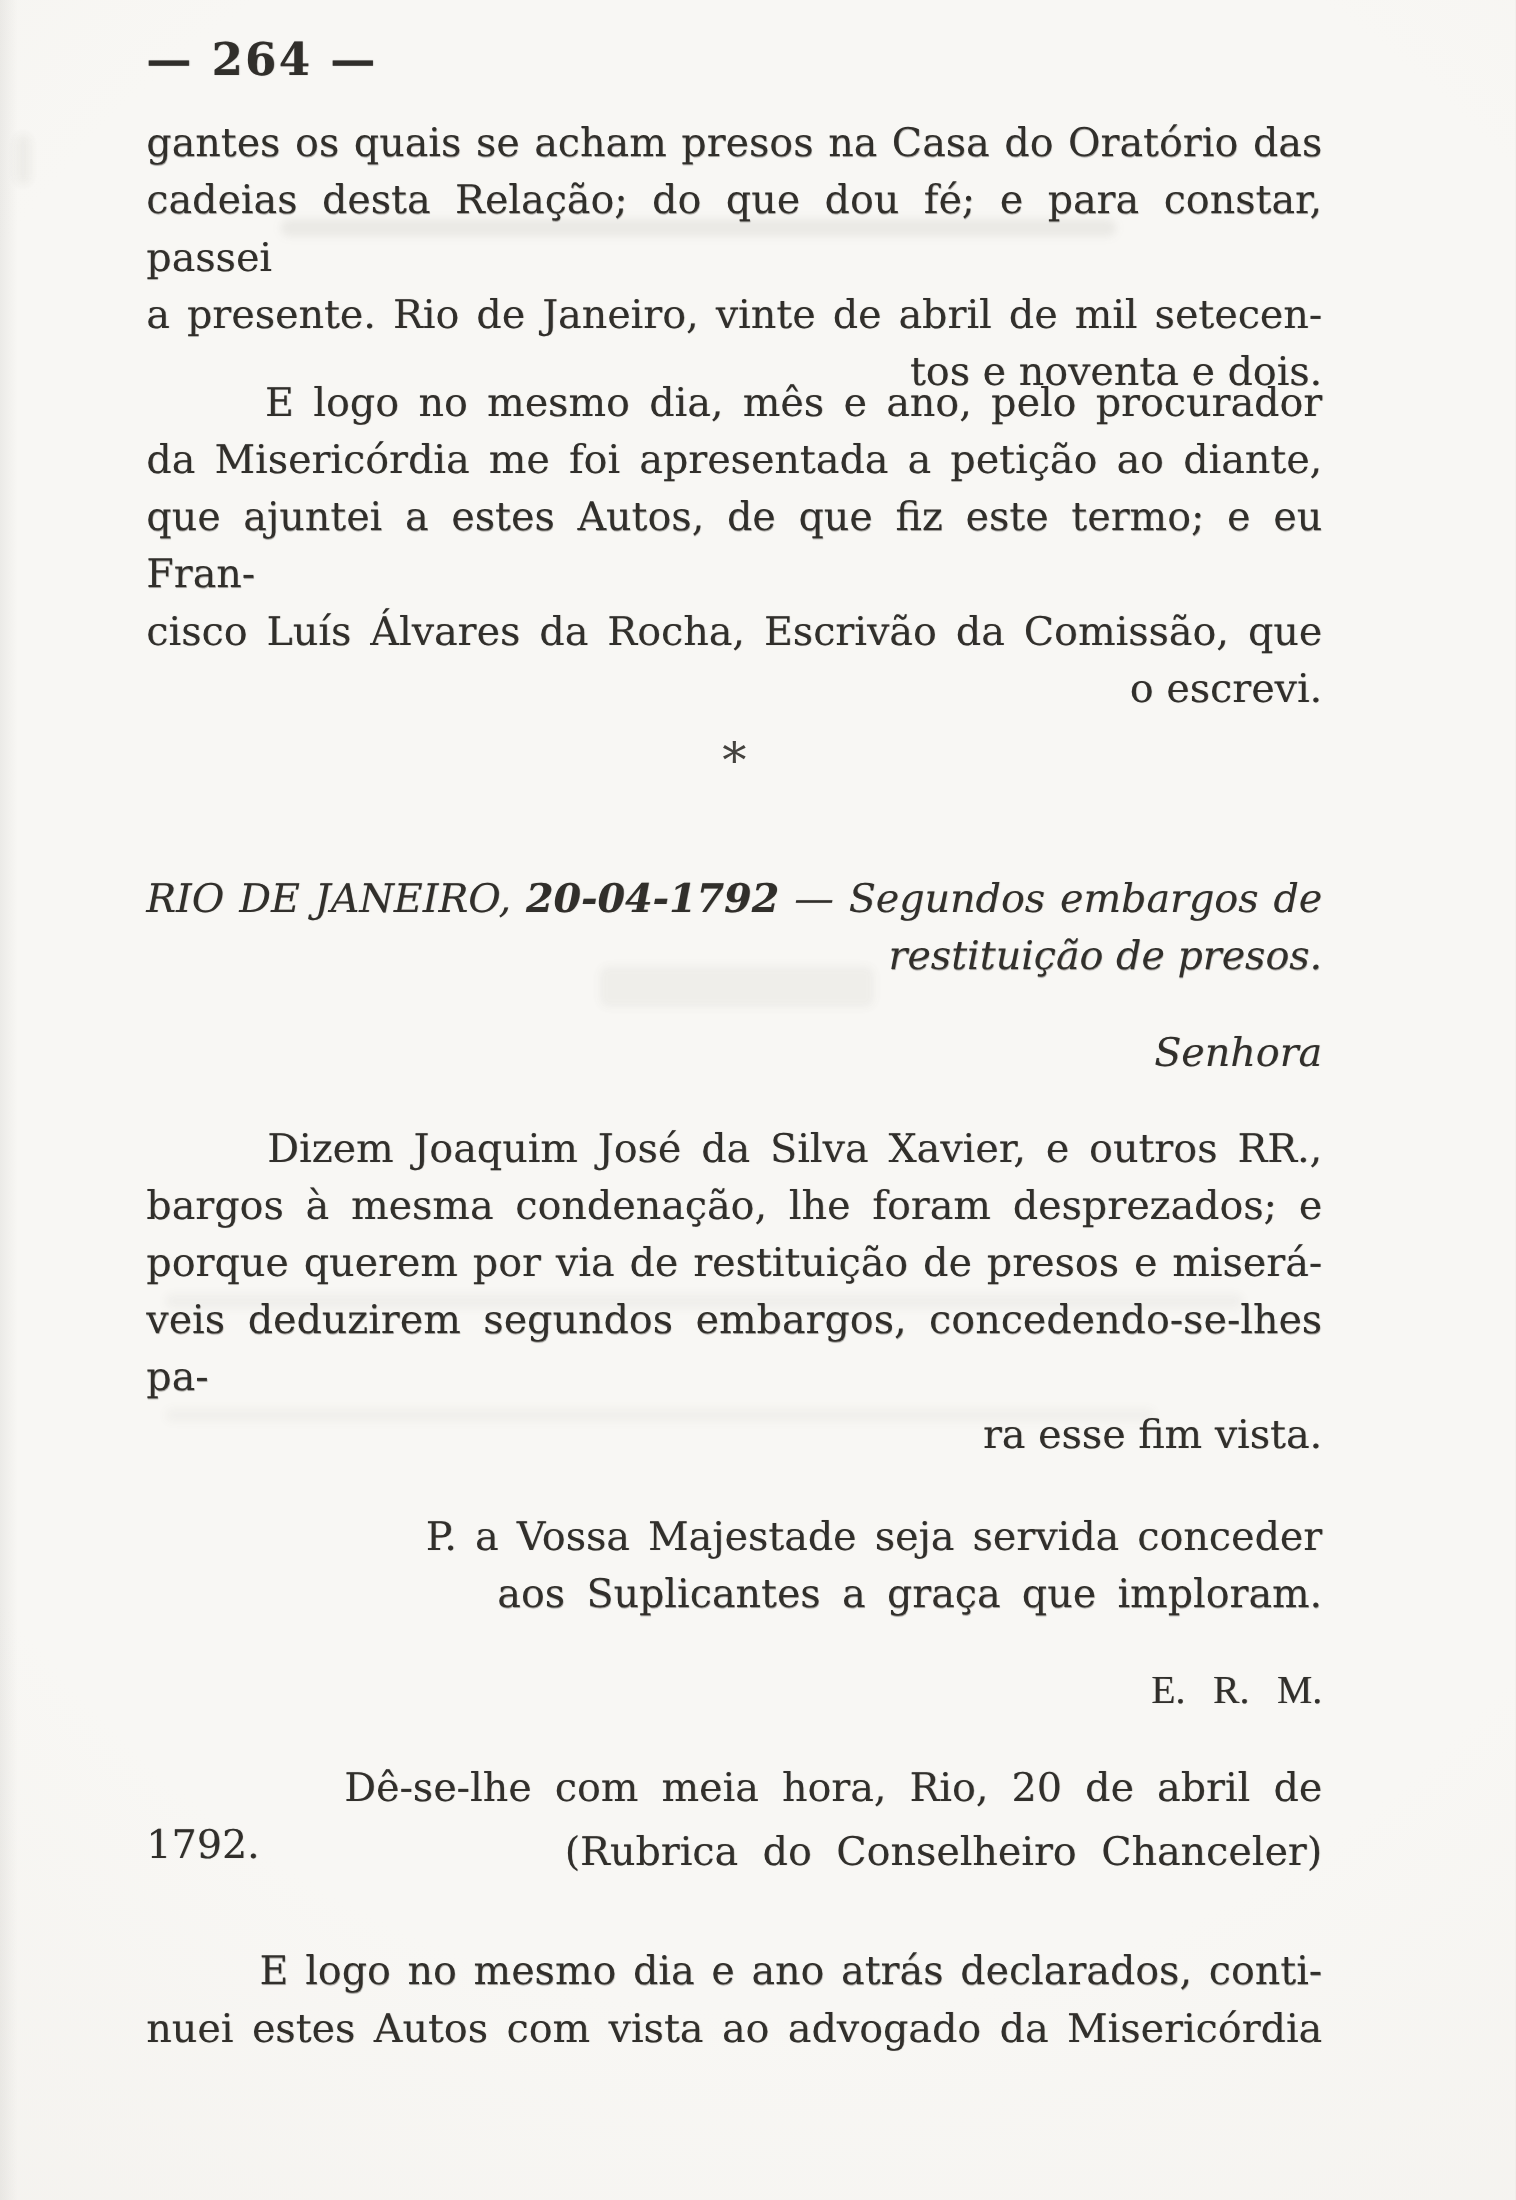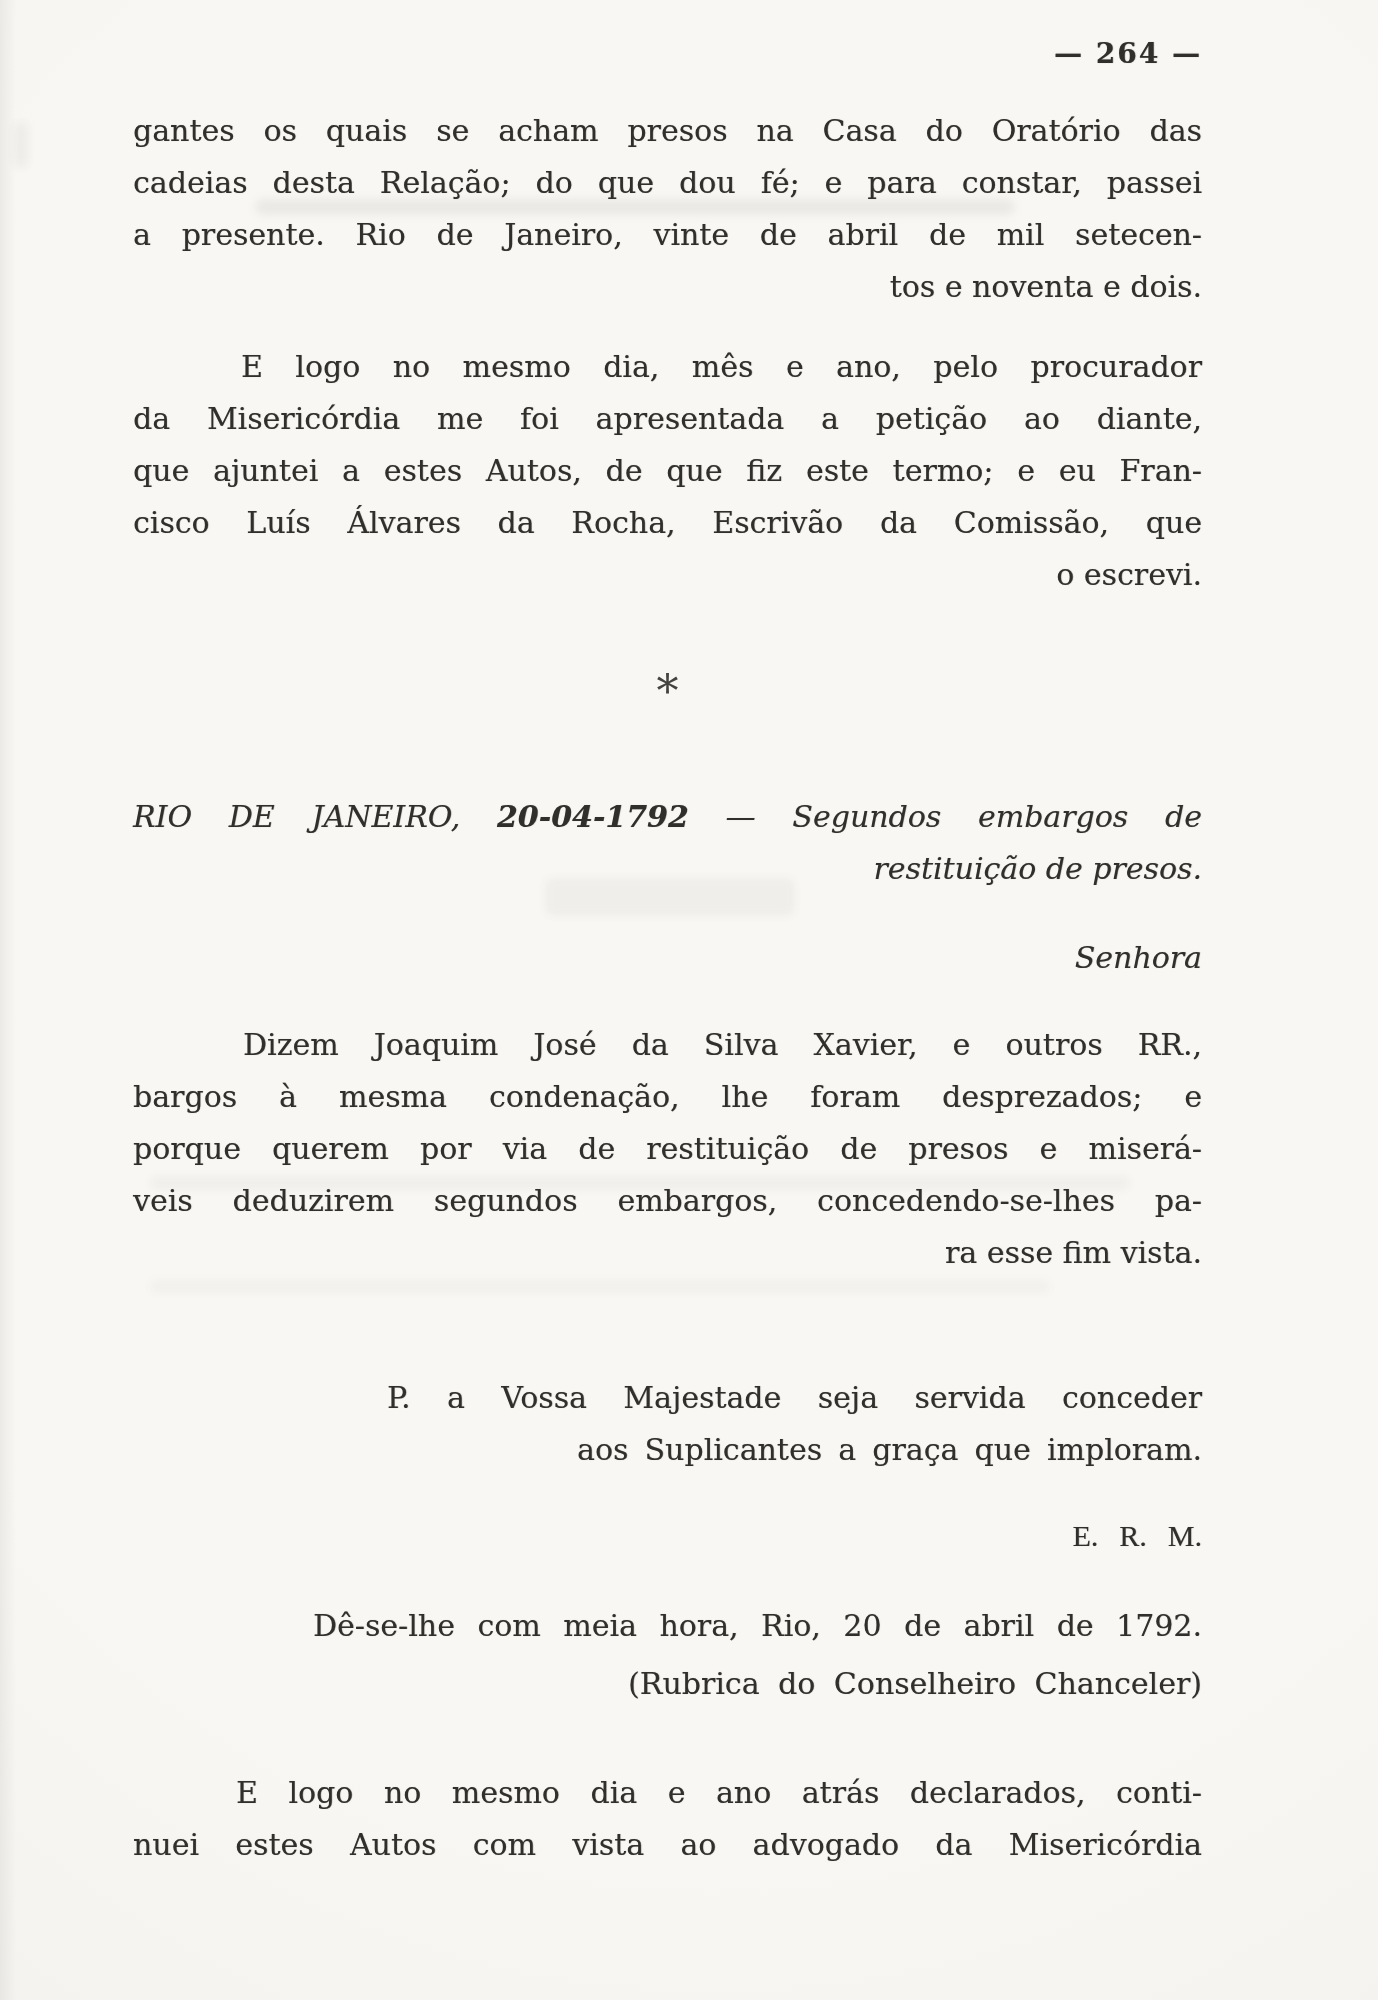--- a/index.html
+++ b/index.html
@@ -8,32 +8,32 @@
     position:relative;
     width:1378px;height:2000px;
     margin:0 auto;
     background:
       radial-gradient(ellipse 120% 90% at 52% 42%, #f8f7f4 55%, #f3f1ed 88%, #eeebe6 100%);
     font-family:"DejaVu Serif","Liberation Serif",serif;
     color:#312f2b;
     overflow:hidden;
   }
   .txt{
-    font-size:30px;
+    font-size:36px;
     line-height:52px;
     text-shadow:0.4px 0.4px 0.7px rgba(44,42,38,0.45);
   }
   .block{position:absolute;left:133px;width:1069px;}
   .ln{white-space:normal;}
   .j{text-align:justify;text-align-last:justify;}
   .last{text-align:right;}
   .italic{font-style:italic;}
   .pagenum{
     position:absolute;top:28px;left:133px;width:1069px;
-    text-align:right;font-weight:bold;font-size:28px;line-height:52px;
+    text-align:left;font-weight:bold;font-size:41px;line-height:52px;
     letter-spacing:2px;
     text-shadow:0.4px 0.4px 0.8px rgba(44,42,38,0.5);
   }
   .asterisk{
     position:absolute;top:666px;left:133px;width:1069px;
     text-align:center;font-size:44px;line-height:52px;color:#45433f;
   }
   .date-bold{font-weight:bold;}
   .ghost{
     position:absolute;

